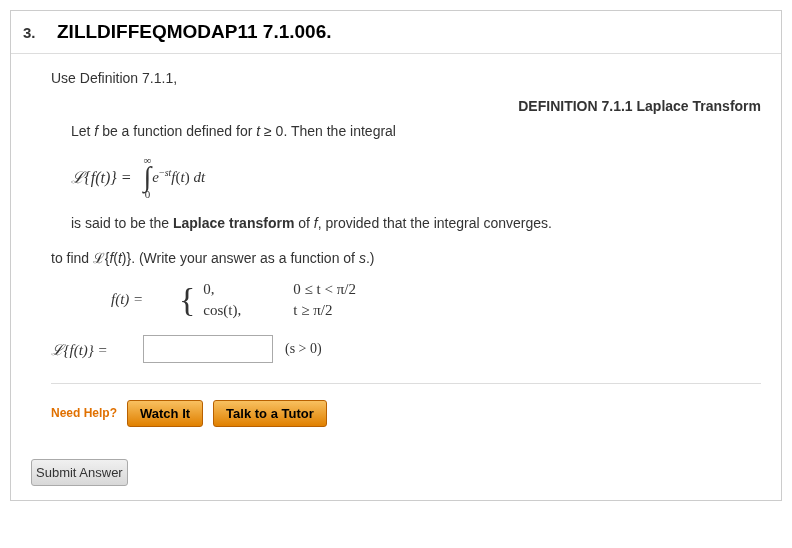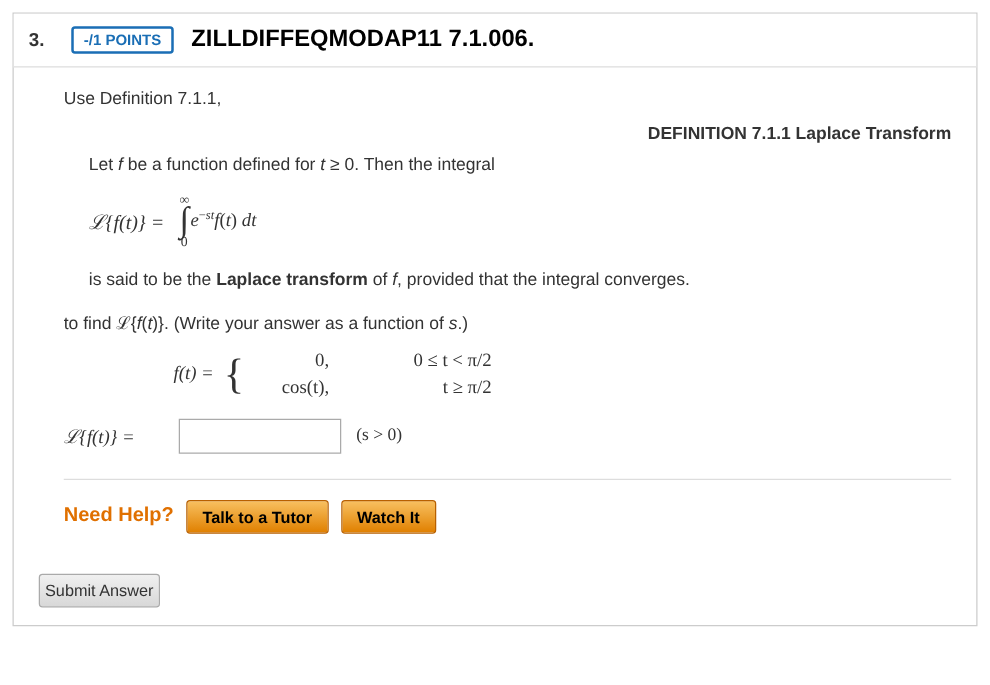--- a/index.html
+++ b/index.html
@@ -99,21 +99,20 @@
       margin: 8px 0 16px 60px;
       font-size: 14px;
     }
 
     .piecewise-row {
       display: flex;
       align-items: center;
       gap: 8px;
       font-family: 'Times New Roman', Times, serif;
       font-size: 15px;
-      text-align: right;
     }
 
     .piecewise-label {
       min-width: 60px;
       font-style: italic;
     }
 
     .brace-container {
       display: flex;
       align-items: stretch;
@@ -180,21 +179,21 @@
     .help-row {
       display: flex;
       align-items: center;
       gap: 10px;
       margin: 16px 0 12px 0;
     }
 
     .need-help-label {
       color: #e07000;
       font-weight: bold;
-      font-size: 16px;
+      font-size: 12px;
     }
 
     .help-btn {
       background: linear-gradient(to bottom, #f8c060, #e08000);
       border: 1px solid #b86000;
       color: #000;
       font-size: 13px;
       font-weight: bold;
       padding: 5px 12px;
       cursor: pointer;
@@ -220,21 +219,20 @@
       cursor: pointer;
       border-radius: 3px;
     }
   </style>
 </head>
 <body>
 
 <div class="question-container">
   <div class="question-header">
     <span class="question-number">3.</span>
-    <span class="points-badge">-/1 POINTS</span>
     <span class="problem-code">ZILLDIFFEQMODAP11 7.1.006.</span>
   </div>
 
   <div class="question-body">
     <p class="intro-text">Use Definition 7.1.1,</p>
 
     <div class="definition-box">
       <div class="definition-title">DEFINITION 7.1.1    Laplace Transform</div>
       <div class="definition-body">
         <p>
@@ -295,21 +293,21 @@
         ℒ{<em>f</em>(<em>t</em>)} =
       </span>
       <input class="answer-input" type="text" style="">
       <span class="answer-condition">(s &gt; 0)</span>
     </div>
 
     <hr class="divider">
 
     <div class="help-row">
       <span class="need-help-label">Need Help?</span>
+      <button class="help-btn">Watch It</button>
       <button class="help-btn">Talk to a Tutor</button>
-      <button class="help-btn">Watch It</button>
     </div>
   </div>
 
   <div class="submit-row">
     <button class="submit-btn">Submit Answer</button>
   </div>
 </div>
 
 </body></html>

